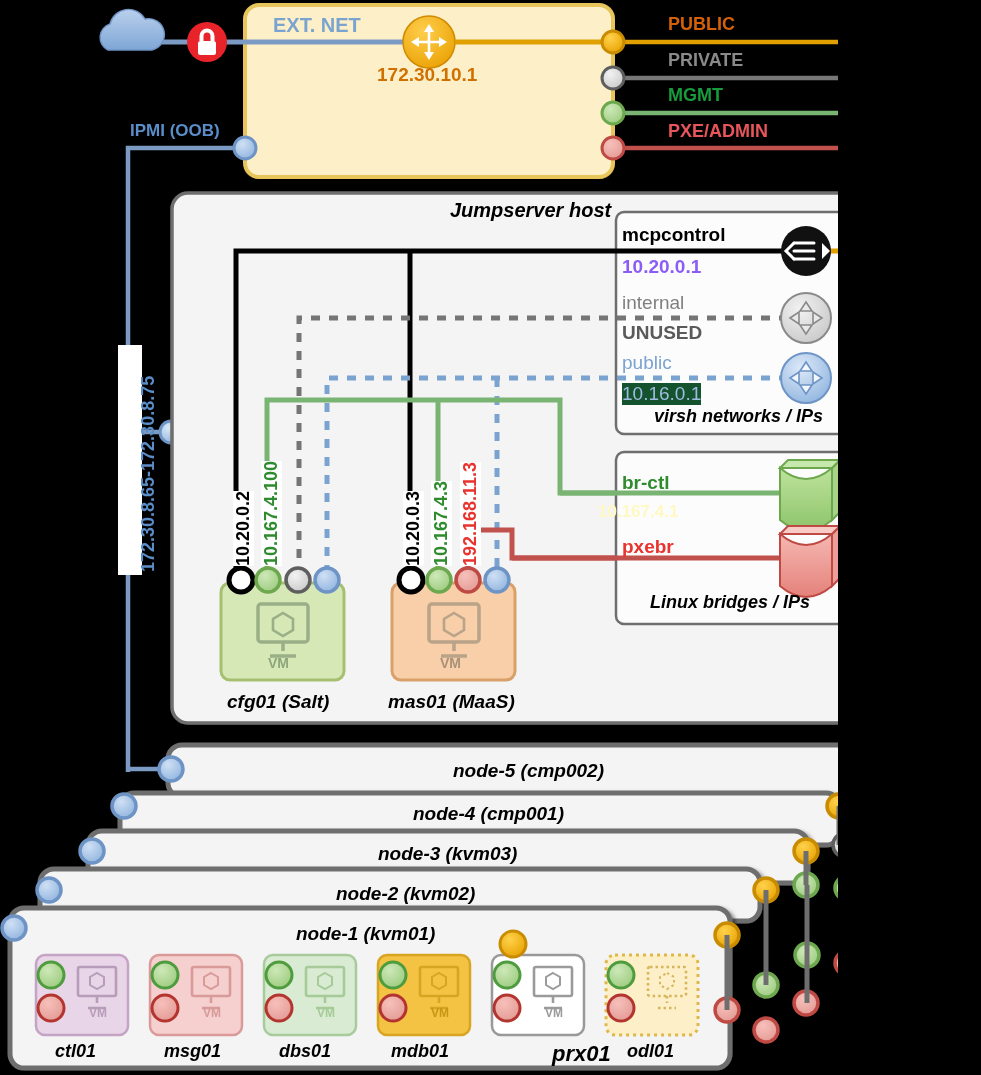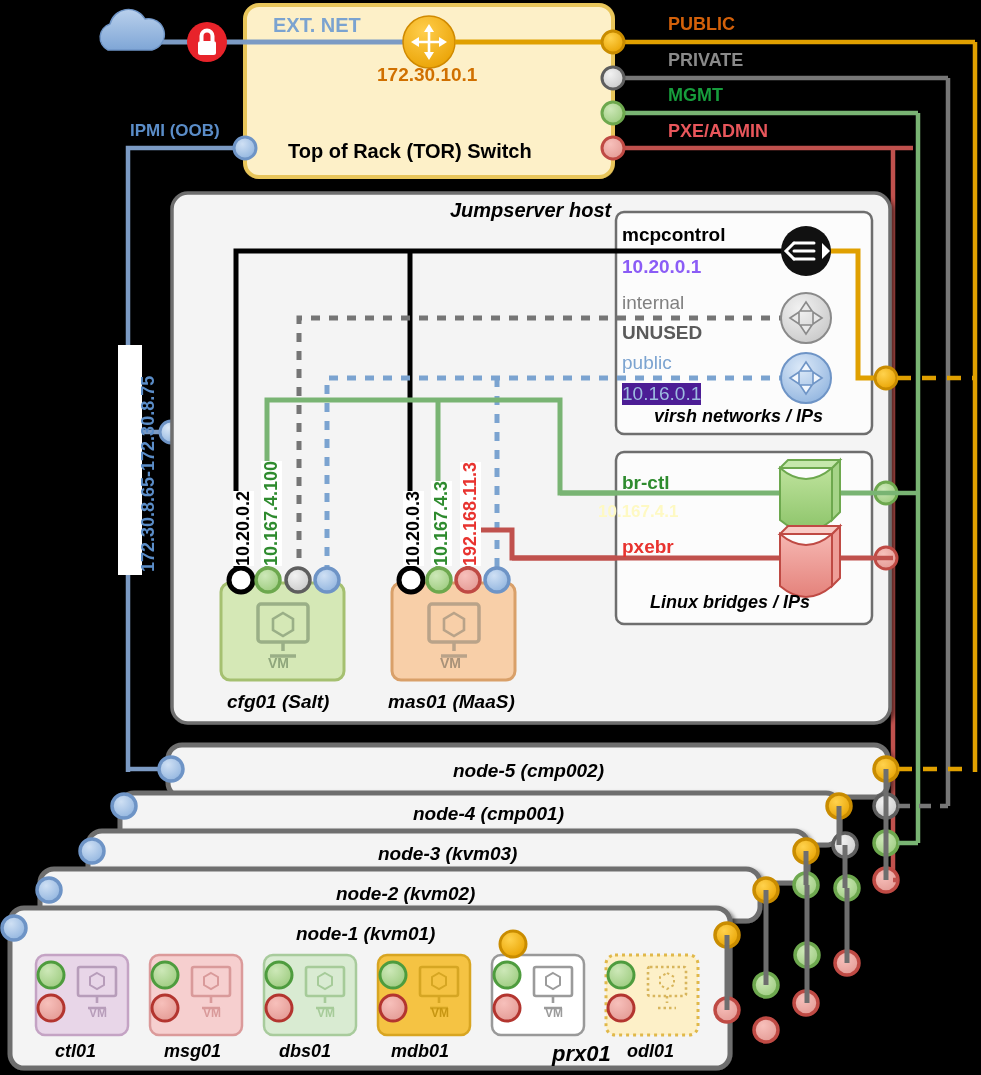--- a/index.html
+++ b/index.html
@@ -1,16 +1,16 @@
 <!DOCTYPE html>
 <html><head>
 <meta charset="utf-8">
 <style>
   html,body{margin:0;padding:0;background:#000;}
-  #stage{position:relative;width:981px;height:1075px;background:#000;
+  #stage{position:relative;width:838px;height:1075px;background:#000;
          font-family:"Liberation Sans","DejaVu Sans",sans-serif;overflow:hidden;}
   svg{position:absolute;left:0;top:0;width:981px;height:1075px;}
   .lbl{position:absolute;white-space:nowrap;font-weight:bold;}
   .ital{font-style:italic;}
   .vert{transform-origin:0 0;}
 </style>
 </head>
 <body>
 
 <div id="stage">
@@ -337,39 +337,38 @@
       <path d="M886 843 V880"></path>
       <path d="M766 890 V985"></path>
       <path d="M727 935 V1010"></path>
       <path d="M847 888 V963"></path>
       <path d="M807 885 V1003"></path>
     </g>
   </svg>
 
   <div class="lbl" style="left:273px;top:14px;font-size:20px;color:#7BA3D0;">EXT. NET</div>
   <div class="lbl" style="left:377px;top:64px;font-size:19px;color:#D07000;">172.30.10.1</div>
-  <div class="lbl" style="left:288px;top:140px;font-size:20px;color:#000;">Top of Rack (TOR) Switch</div>
   <div class="lbl" style="left:130px;top:121px;font-size:17px;color:#5B8DC8;">IPMI (OOB)</div>
 
   <div class="lbl" style="left:668px;top:14px;font-size:18px;color:#D4610A;">PUBLIC</div>
   <div class="lbl" style="left:668px;top:50px;font-size:18px;color:#8A8A8A;text-align:center;">PRIVATE</div>
   <div class="lbl" style="left:668px;top:85px;font-size:18px;color:#179C3C;">MGMT</div>
   <div class="lbl" style="left:668px;top:121px;font-size:18px;color:#E8565B;">PXE/ADMIN</div>
 
   <div class="lbl vert" style="left:138px;top:572px;font-size:18px;color:#5B8DC8;
        transform:rotate(-90deg);">172.30.8.65-172.30.8.75</div>
 
   <div class="lbl ital" style="left:450px;top:199px;font-size:20px;color:#000;">Jumpserver host</div>
 
   <div class="lbl" style="left:622px;top:224px;font-size:19px;color:#000;">mcpcontrol</div>
   <div class="lbl" style="left:622px;top:256px;font-size:19px;color:#8b5cf6;">10.20.0.1</div>
   <div class="lbl" style="left:622px;top:292px;font-size:19px;color:#808080;font-weight:normal;">internal</div>
   <div class="lbl" style="left:622px;top:322px;font-size:19px;color:#5A5A5A;font-weight:bold;">UNUSED</div>
   <div class="lbl" style="left:622px;top:352px;font-size:19px;color:#7BA3D0;font-weight:normal;">public</div>
-  <div class="lbl" style="left:622px;top:383px;font-size:19px;color:#9DBCE0;font-weight:normal;background:#4c1d95;">10.16.0.1</div>
+  <div class="lbl" style="left:622px;top:383px;font-size:19px;color:#9DBCE0;font-weight:normal;background:#14532d;">10.16.0.1</div>
   <div class="lbl ital" style="left:654px;top:406px;font-size:18px;color:#000;">virsh networks / IPs</div>
 
   <div class="lbl" style="left:622px;top:472px;font-size:19px;color:#2E8B2E;">br-ctl</div>
   <div class="lbl" style="left:598px;top:502px;font-size:17px;color:#fef9c3;">10.167.4.1</div>
   <div class="lbl" style="left:622px;top:536px;font-size:19px;color:#E8332F;">pxebr</div>
   <div class="lbl ital" style="left:650px;top:592px;font-size:18px;color:#000;">Linux bridges / IPs</div>
 
   <div class="lbl vert" style="left:233px;top:566px;font-size:18px;color:#000;transform:rotate(-90deg);background:#fff;">10.20.0.2</div>
   <div class="lbl vert" style="left:261px;top:566px;font-size:18px;color:#2E8B2E;transform:rotate(-90deg);background:#fff;">10.167.4.100</div>
 

